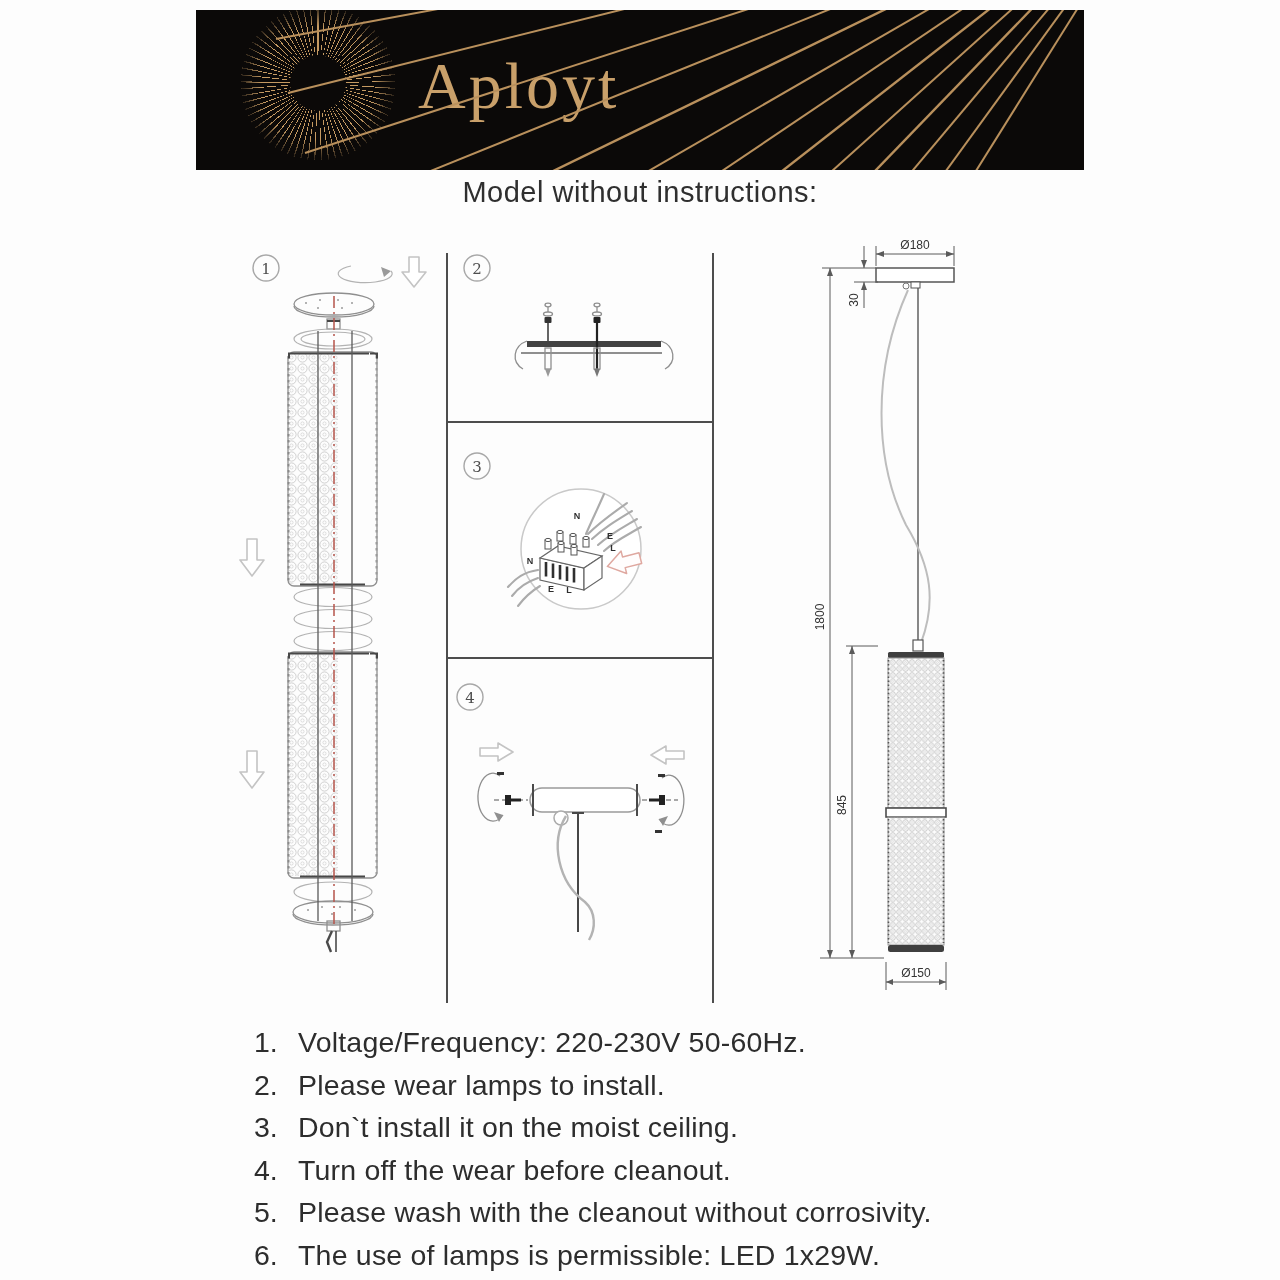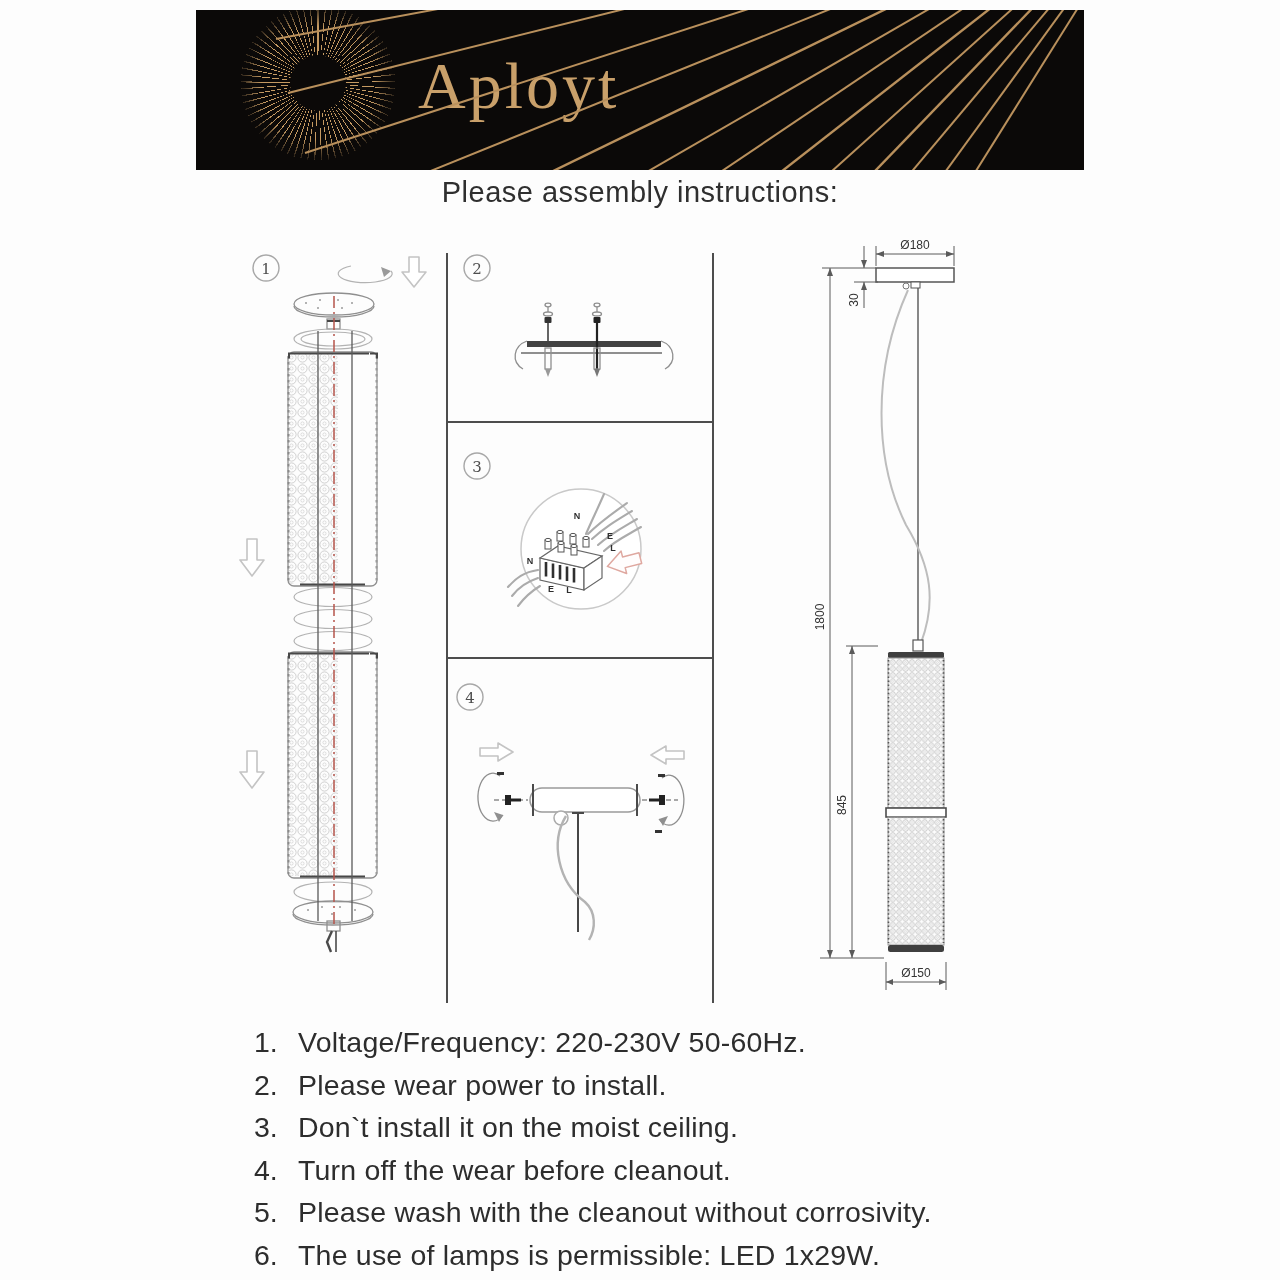--- a/index.html
+++ b/index.html
@@ -64,21 +64,21 @@
         <line x1="965" y1="-135" x2="156" y2="259" stroke-width="2.4"></line>
         <line x1="965" y1="-135" x2="131" y2="203"></line>
         <line x1="965" y1="-135" x2="109" y2="143"></line>
         <line x1="965" y1="-135" x2="92" y2="83"></line>
         <line x1="965" y1="-135" x2="80" y2="29"></line>
       </g>
     </svg>
   </div>
 
   <div class="title-block">
-    <div class="title-main">Please assembly instructions:</div>
+    <div class="title-main">Model without instructions:</div>
   </div>
 
   <svg class="diagram" viewBox="0 0 1280 1280">
 
     <g stroke="#4d4d4d" stroke-width="2">
       <line x1="447" y1="253" x2="447" y2="1003"></line>
       <line x1="713" y1="253" x2="713" y2="1003"></line>
       <line x1="447" y1="422" x2="713" y2="422"></line>
       <line x1="447" y1="658" x2="713" y2="658"></line>
     </g>
@@ -336,21 +336,21 @@
     </g>
   </svg>
 
   <div class="instr">
     <div class="instr-row">
       <span class="instr-num">1.</span>
       <span class="instr-text">Voltage/Frequency: 220-230V 50-60Hz.</span>
     </div>
     <div class="instr-row">
       <span class="instr-num">2.</span>
-      <span class="instr-text">Please wear power to install.</span>
+      <span class="instr-text">Please wear lamps to install.</span>
     </div>
     <div class="instr-row">
       <span class="instr-num">3.</span>
       <span class="instr-text">Don`t install it on the moist ceiling.</span>
     </div>
     <div class="instr-row">
       <span class="instr-num">4.</span>
       <span class="instr-text">Turn off the wear before cleanout.</span>
     </div>
     <div class="instr-row">

